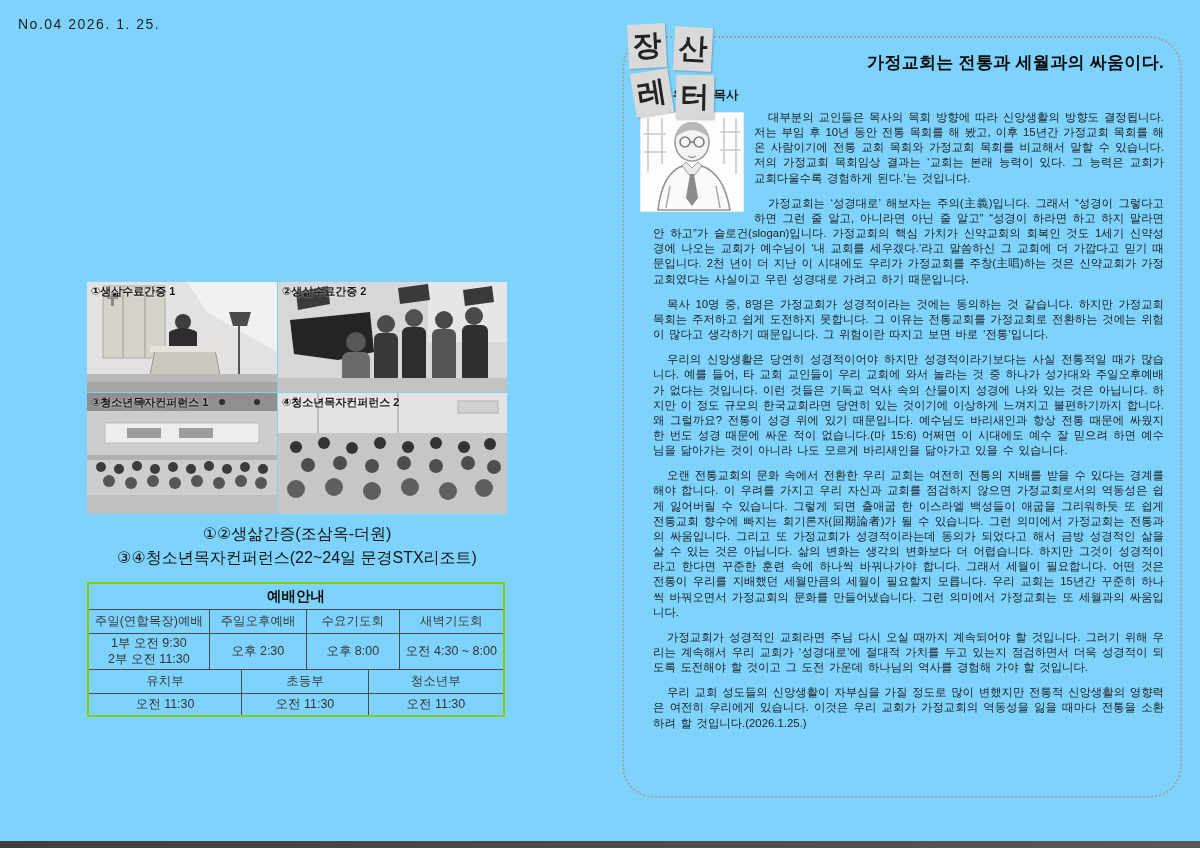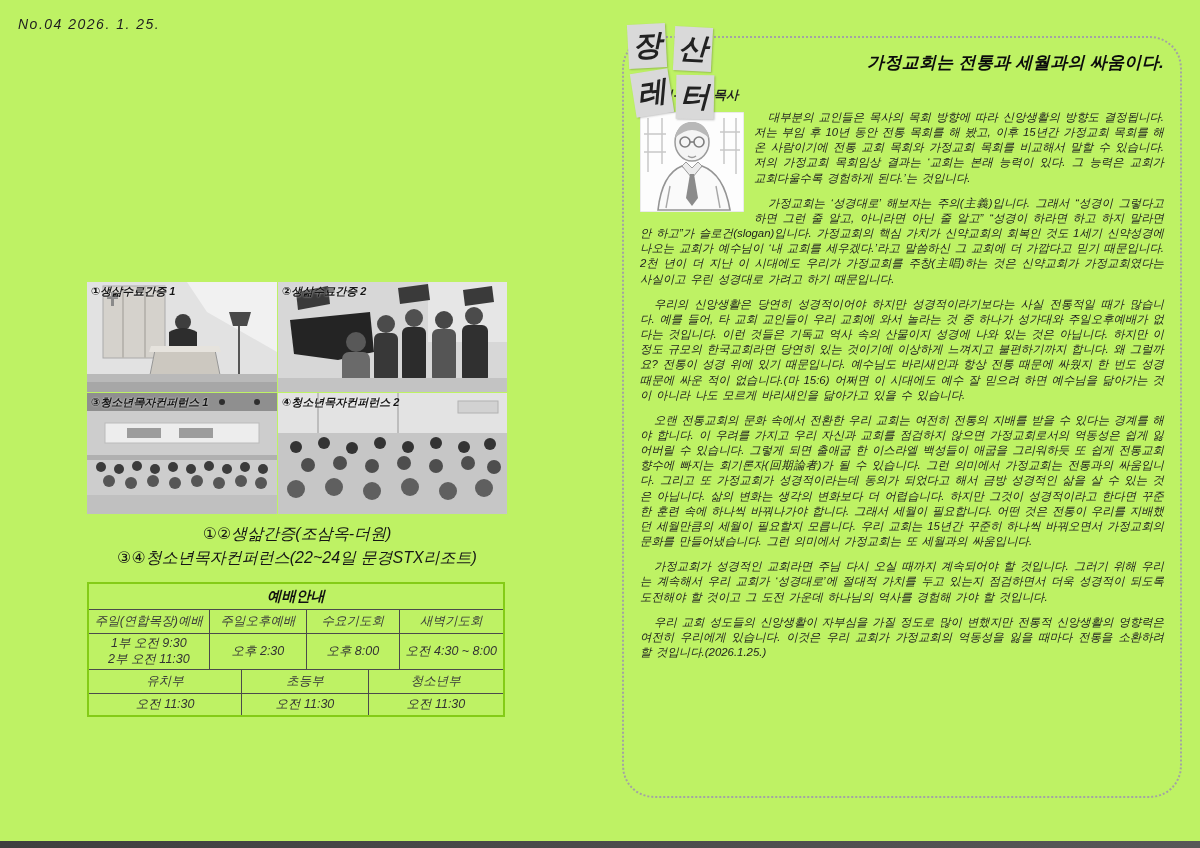--- a/index.html
+++ b/index.html
@@ -1,18 +1,18 @@
 <!DOCTYPE html>
 <html><head>
 <meta charset="utf-8">
 <style>
   html,body { margin:0; padding:0; background:#ffffff; }
   .sheet {
-    position:relative; width:1200px; height:848px; background:#bef264;
-    font-family:"Liberation Sans","DejaVu Sans",sans-serif; color:#2b2b2b; overflow:hidden;font-style:italic;
+    position:relative; width:1200px; height:848px; background:#7dd3fc;
+    font-family:"Liberation Sans","DejaVu Sans",sans-serif; color:#2b2b2b; overflow:hidden;
   }
   .issue {
     position:absolute; top:16px; left:18px; font-size:14px; letter-spacing:1.5px; color:#1e1e1e;
   }
   .scan-edge { position:absolute; left:0; bottom:0; width:100%; height:7px;
     background:linear-gradient(90deg,#3f3f3f,#585858); }
 
   
   .left-page { position:absolute; left:87px; top:268px; width:420px; }
   .motto { text-align:center; font-size:17.5px; font-weight:bold; color:#0f0f0f; letter-spacing:0.3px; }
@@ -57,21 +57,21 @@
   .tile.t3 { left:5px;  top:47px; transform:rotate(-9deg); }
   .tile.t4 { left:48px; top:51px; transform:rotate(1deg); }
 
   .ltitle { margin:3px 0 0 0; text-align:right; font-size:17px; font-weight:bold;
     color:#0b0b0b; letter-spacing:0.3px; }
   .author { text-align:left; font-size:12.5px; font-weight:bold; color:#1f1f1f;
     margin:13px 16px 4px 0; }
 
   .lbody { margin-top:6px; font-size:11.4px; line-height:1.33; text-align:justify;
     color:#1d1d1d; word-spacing:1.5px; }
-  .lbody p { margin:0 0 10px 0; text-indent:14px; }
+  .lbody p { margin:0 0 10px 13px; text-indent:14px; }
   .portrait { float:left; width:104px; height:100px; margin:2px 10px 2px 0; }
   .portrait svg { width:100%; height:100%; }
 </style>
 </head>
 <body>
 
 <div class="sheet">
 
   <div class="issue">No.04 2026. 1. 25.</div>
 
@@ -292,20 +292,21 @@
           <path d="M18 98 Q22 62 42 54 L52 60 L62 54 Q84 62 90 98 Z" fill="#fafafa" stroke="#949494" stroke-width="1.6"></path>
           <path d="M42 54 L52 66 L62 54 L58 50 L52 56 L46 50 Z" fill="#ececec" stroke="#9b9b9b"></path>
           <polygon points="50,62 54,62 58,86 52,94 46,86" fill="#8b8b8b"></polygon>
           <line x1="30" y1="74" x2="26" y2="96" stroke="#a7a7a7" stroke-width="1.4"></line>
           <line x1="76" y1="74" x2="80" y2="96" stroke="#a7a7a7" stroke-width="1.4"></line>
         </svg>
       </div>
 
       <p>대부분의 교인들은 목사의 목회 방향에 따라 신앙생활의 방향도 결정됩니다. 저는 부임 후 10년 동안 전통 목회를 해 봤고, 이후 15년간 가정교회 목회를 해 온 사람이기에 전통 교회 목회와 가정교회 목회를 비교해서 말할 수 있습니다. 저의 가정교회 목회임상 결과는 ‘교회는 본래 능력이 있다. 그 능력은 교회가 교회다울수록 경험하게 된다.’는 것입니다.</p>
       <p>가정교회는 ‘성경대로’ 해보자는 주의(主義)입니다. 그래서 “성경이 그렇다고 하면 그런 줄 알고, 아니라면 아닌 줄 알고” “성경이 하라면 하고 하지 말라면 안 하고”가 슬로건(slogan)입니다. 가정교회의 핵심 가치가 신약교회의 회복인 것도 1세기 신약성경에 나오는 교회가 예수님이 ‘내 교회를 세우겠다.’라고 말씀하신 그 교회에 더 가깝다고 믿기 때문입니다. 2천 년이 더 지난 이 시대에도 우리가 가정교회를 주창(主唱)하는 것은 신약교회가 가정교회였다는 사실이고 우린 성경대로 가려고 하기 때문입니다.</p>
+      <p>목사 10명 중, 8명은 가정교회가 성경적이라는 것에는 동의하는 것 같습니다. 하지만 가정교회 목회는 주저하고 쉽게 도전하지 못합니다. 그 이유는 전통교회를 가정교회로 전환하는 것에는 위험이 많다고 생각하기 때문입니다. 그 위험이란 따지고 보면 바로 ‘전통’입니다.</p>
       <p>우리의 신앙생활은 당연히 성경적이어야 하지만 성경적이라기보다는 사실 전통적일 때가 많습니다. 예를 들어, 타 교회 교인들이 우리 교회에 와서 놀라는 것 중 하나가 성가대와 주일오후예배가 없다는 것입니다. 이런 것들은 기독교 역사 속의 산물이지 성경에 나와 있는 것은 아닙니다. 하지만 이 정도 규모의 한국교회라면 당연히 있는 것이기에 이상하게 느껴지고 불편하기까지 합니다. 왜 그럴까요? 전통이 성경 위에 있기 때문입니다. 예수님도 바리새인과 항상 전통 때문에 싸웠지 한 번도 성경 때문에 싸운 적이 없습니다.(마 15:6) 어쩌면 이 시대에도 예수 잘 믿으려 하면 예수님을 닮아가는 것이 아니라 나도 모르게 바리새인을 닮아가고 있을 수 있습니다.</p>
       <p>오랜 전통교회의 문화 속에서 전환한 우리 교회는 여전히 전통의 지배를 받을 수 있다는 경계를 해야 합니다. 이 우려를 가지고 우리 자신과 교회를 점검하지 않으면 가정교회로서의 역동성은 쉽게 잃어버릴 수 있습니다. 그렇게 되면 출애굽 한 이스라엘 백성들이 애굽을 그리워하듯 또 쉽게 전통교회 향수에 빠지는 회기론자(回期論者)가 될 수 있습니다. 그런 의미에서 가정교회는 전통과의 싸움입니다. 그리고 또 가정교회가 성경적이라는데 동의가 되었다고 해서 금방 성경적인 삶을 살 수 있는 것은 아닙니다. 삶의 변화는 생각의 변화보다 더 어렵습니다. 하지만 그것이 성경적이라고 한다면 꾸준한 훈련 속에 하나씩 바꿔나가야 합니다. 그래서 세월이 필요합니다. 어떤 것은 전통이 우리를 지배했던 세월만큼의 세월이 필요할지 모릅니다. 우리 교회는 15년간 꾸준히 하나씩 바꿔오면서 가정교회의 문화를 만들어냈습니다. 그런 의미에서 가정교회는 또 세월과의 싸움입니다.</p>
       <p>가정교회가 성경적인 교회라면 주님 다시 오실 때까지 계속되어야 할 것입니다. 그러기 위해 우리는 계속해서 우리 교회가 ‘성경대로’에 절대적 가치를 두고 있는지 점검하면서 더욱 성경적이 되도록 도전해야 할 것이고 그 도전 가운데 하나님의 역사를 경험해 가야 할 것입니다.</p>
       <p>우리 교회 성도들의 신앙생활이 자부심을 가질 정도로 많이 변했지만 전통적 신앙생활의 영향력은 여전히 우리에게 있습니다. 이것은 우리 교회가 가정교회의 역동성을 잃을 때마다 전통을 소환하려 할 것입니다.(2026.1.25.)</p>
     </div>
   </div>
 
   <div class="scan-edge"></div>
 </div>
 

